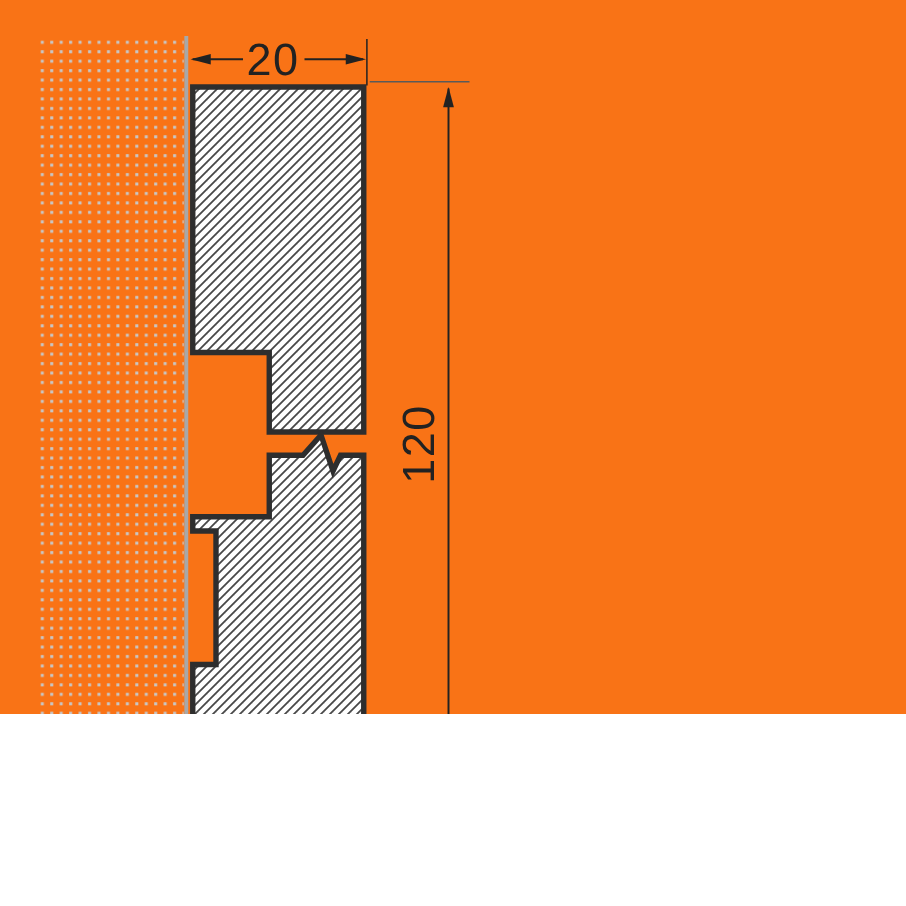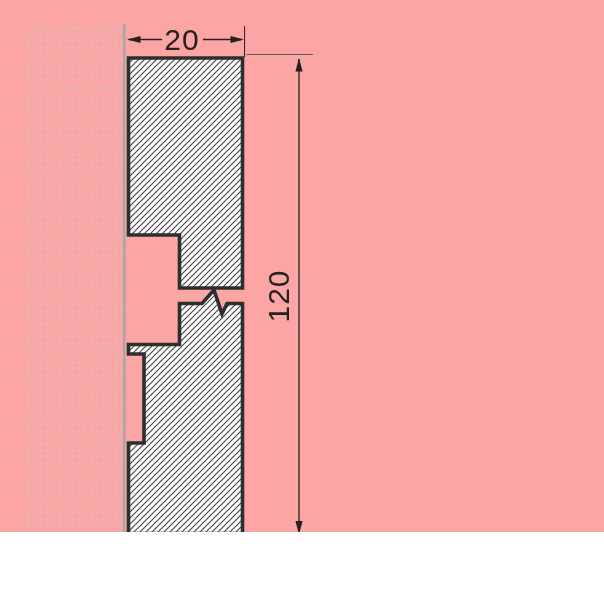--- a/index.html
+++ b/index.html
@@ -3,22 +3,22 @@
 <meta charset="utf-8">
 <style>
   html, body {
     margin: 0;
     padding: 0;
     background: #ffffff;
   }
   #stage {
     position: relative;
     width: 604px;
-    height: 532px;
-    background: #fca5a5;
+    height: 476px;
+    background: #f97316;
     overflow: hidden;
     font-family: "Liberation Sans", sans-serif;
   }
   svg { display: block; }
 
   .wall-dot-rect   { fill: var(--wall-dot, #c7c7c7); }
   .wall-edge       { stroke: var(--wall-edge, #a8a8a8); stroke-width: 2.6; fill: none; }
 
   .profile-shape   { fill: url(#hatchProfile); stroke: var(--outline, #2e2e2e);
                      stroke-width: 3.6; stroke-linejoin: miter; }

